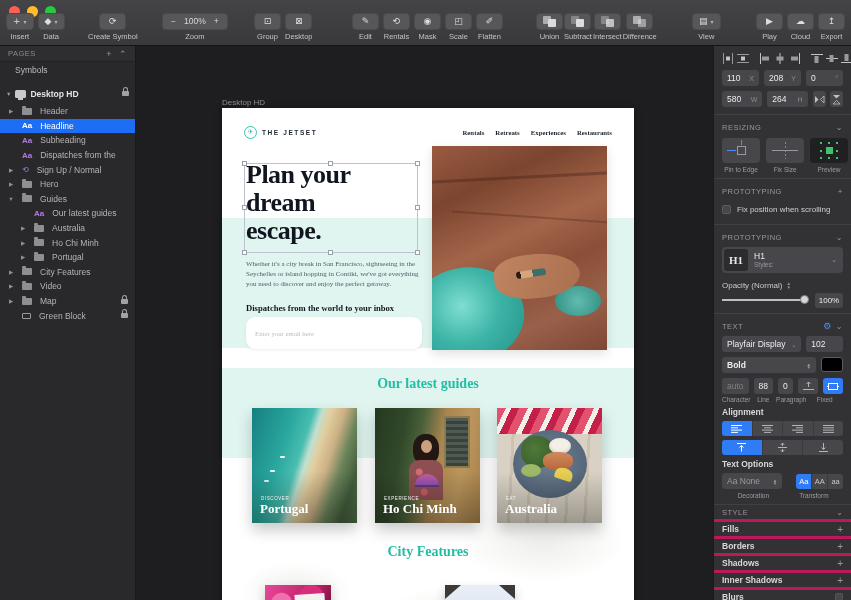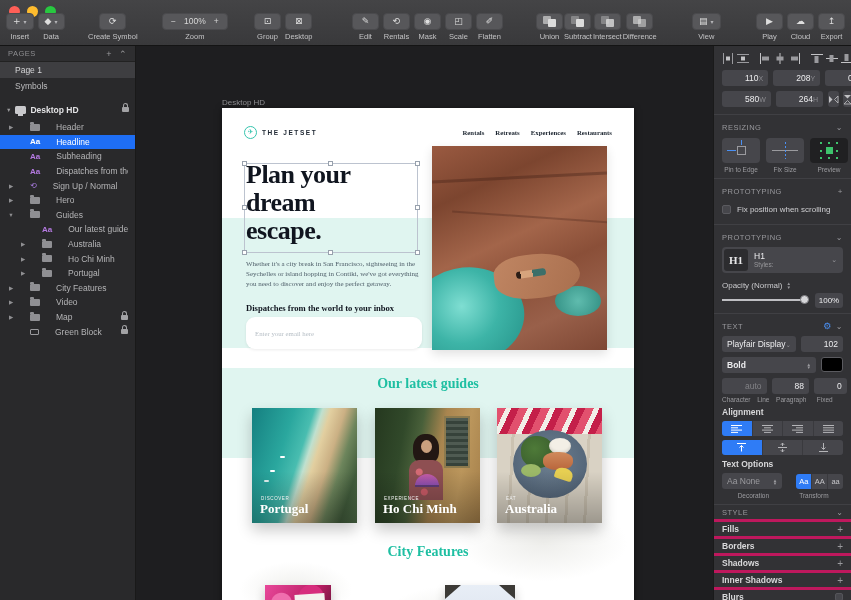--- a/index.html
+++ b/index.html
@@ -34,21 +34,21 @@
     background:#29292b; border-right:1px solid #191919; font-size:8.5px; color:#bcbcbe; }
   .pages-hdr { height:16px; display:flex; align-items:center; padding:0 8px;
     color:#8d8d90; font-size:7.5px; letter-spacing:.5px; background:#2e2e30; border-bottom:1px solid #222; }
   .pages-hdr .sp { flex:1; }
   .pages-hdr span.icn { color:#9a9a9d; font-size:9px; margin-left:7px; }
   .pagerow { height:16px; display:flex; align-items:center; padding-left:15px; }
   .pagerow.sel { background:#3e3e41; color:#d6d6d8; }
   .artrow { height:17px; margin-top:7px; display:flex; align-items:center; padding:0 6px;
     color:#e3e3e5; font-weight:bold; font-size:8.5px; gap:4px; }
   .layers { margin-top:2px; }
-  .lrow { height:14.6px; display:flex; align-items:center; gap:16px; padding-right:7px; color:#b5b5b7; }
+  .lrow { height:14.6px; display:flex; align-items:center; gap:8px; padding-right:7px; color:#b5b5b7; }
   .lrow .arrow { width:6px; font-size:5.5px; color:#8f8f92; text-align:center; flex:none; }
   .lrow.i1 { padding-left:8px; }
   .lrow.i2 { padding-left:20px; }
   .lrow.sel { background:#1e6ef5; color:#fff; }
   .lname { white-space:nowrap; overflow:hidden; }
   .folder { width:10px; height:7px; background:#8f8f93; border-radius:1px; position:relative; flex:none; }
   .folder:before { content:""; position:absolute; left:0; top:-2px; width:4px; height:2px;
     background:#8f8f93; border-radius:1px 1px 0 0; }
   .aa { font-size:8px; font-weight:bold; color:#b57ae2; flex:none; }
   .aa.white { color:#fff; }
@@ -182,21 +182,21 @@
   .ihdr { display:flex; align-items:center; font-size:7.5px; letter-spacing:.5px; color:#98989c;
     height:14px; }
   .ihdr .sp { flex:1; }
   .ihdr .chev, .ihdr .plus { color:#9a9a9e; font-size:8px; }
   .alignrow { display:flex; align-items:center; gap:3px; height:14px; margin-bottom:5px; }
   .alignrow .div { width:1px; height:10px; background:#4a4a4e; margin:0 2px; }
   .aico { width:12px; height:11px; display:flex; align-items:center; justify-content:center; }
   .frow { display:flex; gap:5px; margin-bottom:5px; }
   .fld { flex:1; display:flex; align-items:center; background:#46464b; border-radius:3px;
     height:16px; padding:0 5px; }
-  .fld .v { color:#ececee; font-size:8.5px;margin-left:18px; }
+  .fld .v { color:#ececee; font-size:8.5px; }
   .fld .v.dim { color:#808085; }
   .fld .sfx { margin-left:auto; color:#8a8a8f; font-size:7px; }
   .flips { flex:1; display:flex; gap:4px; }
   .flipbtn { flex:1; height:16px; background:#46464b; border-radius:3px; border:none;
     color:#c8c8cb; font-size:8px; display:flex; align-items:center; justify-content:center; }
   .tiles { display:flex; gap:6px; margin-top:4px; }
   .tilecol { flex:1; display:flex; flex-direction:column; align-items:center; gap:3px; }
   .tile { width:38px; height:25px; background:#46464b; border-radius:4px; position:relative; }
   .tile .sq { position:absolute; left:15px; top:8px; width:9px; height:9px; border:1px solid #9a9a9e; }
   .tile .bl-h { position:absolute; left:5px; top:12px; width:9px; height:1px; background:#4a90f4; }
@@ -420,23 +420,20 @@
   </div>
 </div>
 
 <div class="sidebar">
   <div class="pages-hdr">
     <span>PAGES</span>
     <span class="sp"></span>
     <span class="icn">+</span>
     <span class="icn">⌃</span>
   </div>
-  <div class="pagerow sel">
-      <span>Page 1</span>
-    </div>
   <div class="pagerow">
       <span>Symbols</span>
     </div>
 
   <div class="artrow">
     <span class="arrow" style="font-size:5.5px;color:#9a9a9d">▼</span>
     <span class="monitor"></span>
     <span class="lname">Desktop HD</span>
     <span class="lock"></span>
   </div>

